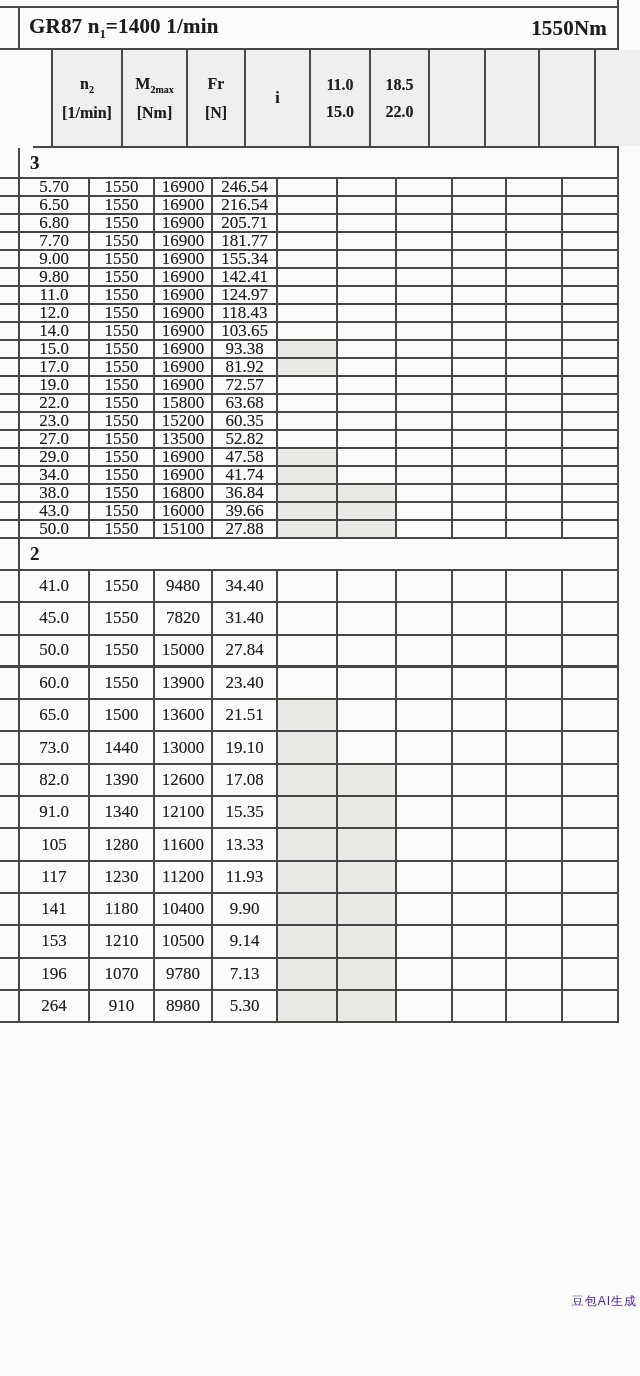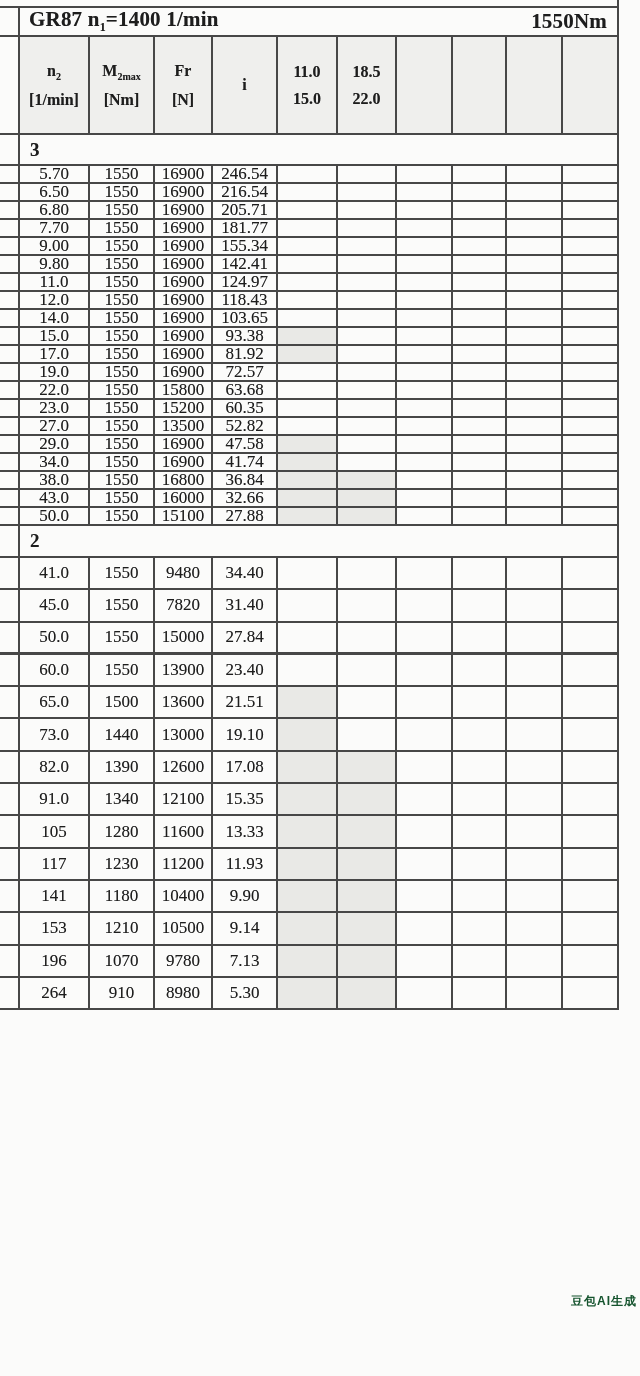--- a/index.html
+++ b/index.html
@@ -10,22 +10,22 @@
     font-family:"Liberation Serif","DejaVu Serif",serif;
     color:#1d1d1d;
     text-shadow:0 0 .5px rgba(40,40,40,.45);
   }
   .tbl{ position:absolute; left:0; top:6px; width:619px; }
   .row{
     display:grid;
     grid-template-columns:18px 72px 65px 58px 65px 60px 59px 56px 54px 56px 56px;
     border-bottom:2px solid var(--line,#474747);
   }
-  .title-row{ border-top:2px solid var(--line,#474747); height:31px; }
-  .header-row{ height:98px; }
+  .title-row{ border-top:2px solid var(--line,#474747); height:44px; }
+  .header-row{ height:98px;margin-left:33px; }
   .cell{
     border-right:2px solid var(--line,#474747);
     display:flex; align-items:center; justify-content:center;
     overflow:hidden;
   }
   .row .cell:nth-child(2){ border-left:2px solid var(--line,#474747); }
   .ph{ border:none; }
   .merged{ grid-column:2 / 12; }
   .title-cell{
     justify-content:space-between; padding:0 10px 0 9px;
@@ -51,21 +51,21 @@
   .dc{ font-size:17px; }
   .shade{ background:var(--shade,#e9e9e6); }
   .thick{ border-bottom-width:3px; }
   .artifact{
     position:absolute; left:617px; top:0; width:2px; height:8px;
     background:var(--line,#474747);
   }
   .watermark{
     position:absolute; right:3px; top:1293px;
     font-family:"Liberation Sans","DejaVu Sans",sans-serif;
-    font-size:12px; font-weight:bold; color:#14532d;
+    font-size:12px; font-weight:normal; color:#4c1d95;
     letter-spacing:1px; text-shadow:none;
   }
 </style>
 </head>
 <body>
 
 <div class="page">
   <div class="tbl">
 
     <div class="row title-row">
@@ -345,21 +345,21 @@
             <div class="cell ec"></div>
             <div class="cell ec"></div>
             <div class="cell ec"></div>
             <div class="cell ec"></div>
           </div>
           <div class="row data-row">
             <div class="ph"></div>
             <div class="cell dc">43.0</div>
             <div class="cell dc">1550</div>
             <div class="cell dc">16000</div>
-            <div class="cell dc">32.66</div>
+            <div class="cell dc">39.66</div>
             <div class="cell ec shade"></div>
             <div class="cell ec shade"></div>
             <div class="cell ec"></div>
             <div class="cell ec"></div>
             <div class="cell ec"></div>
             <div class="cell ec"></div>
           </div>
           <div class="row data-row">
             <div class="ph"></div>
             <div class="cell dc">50.0</div>

